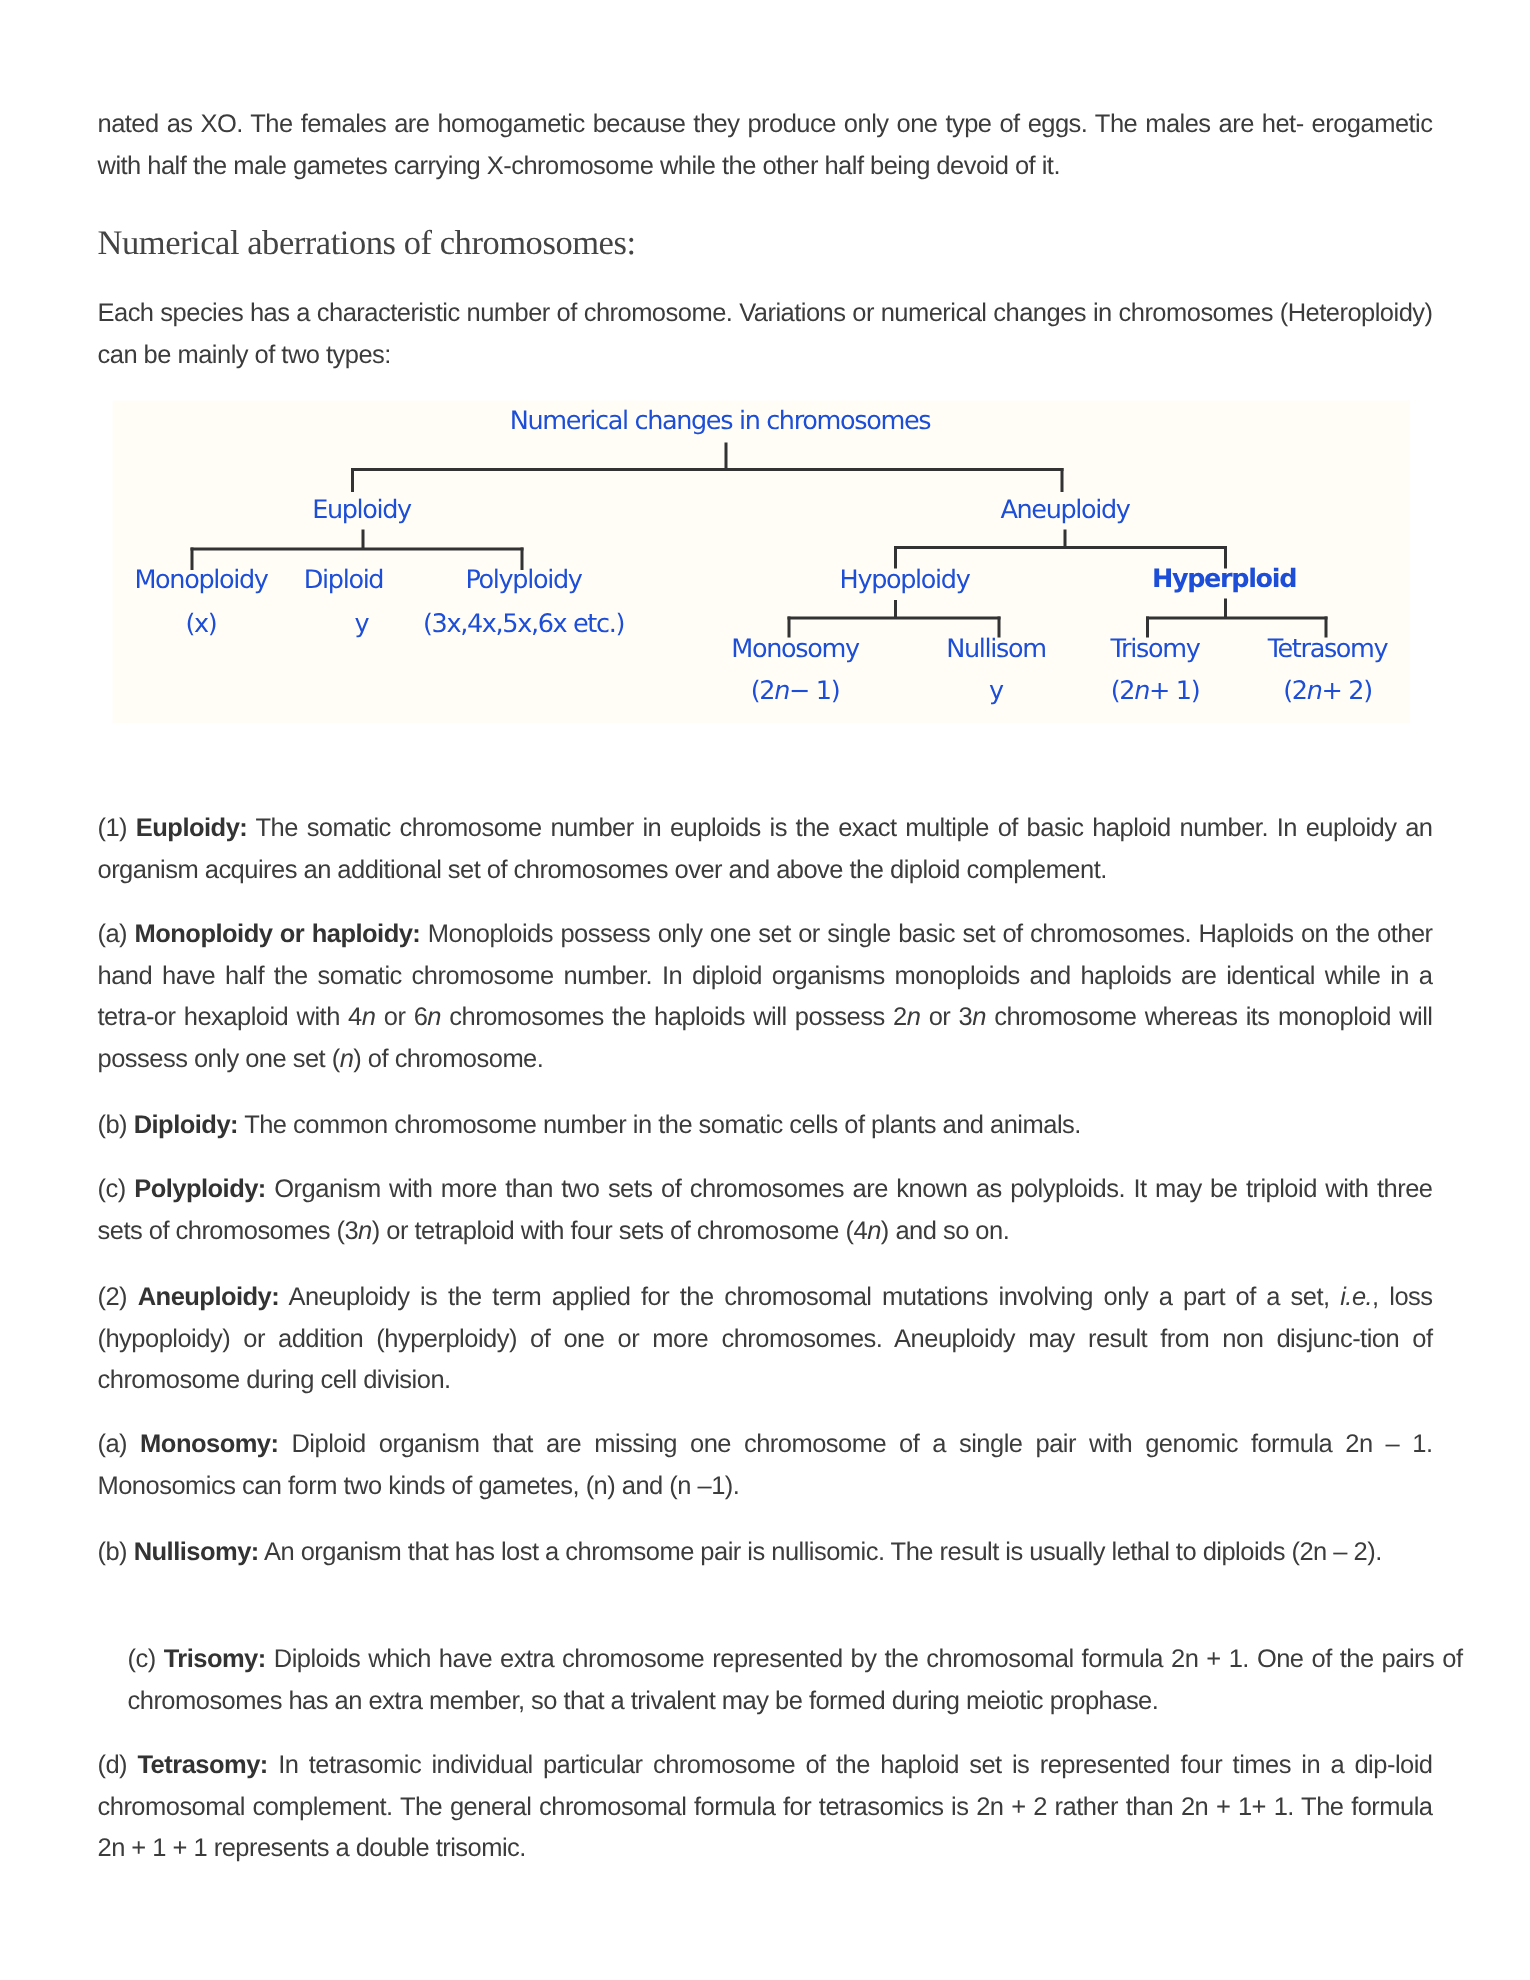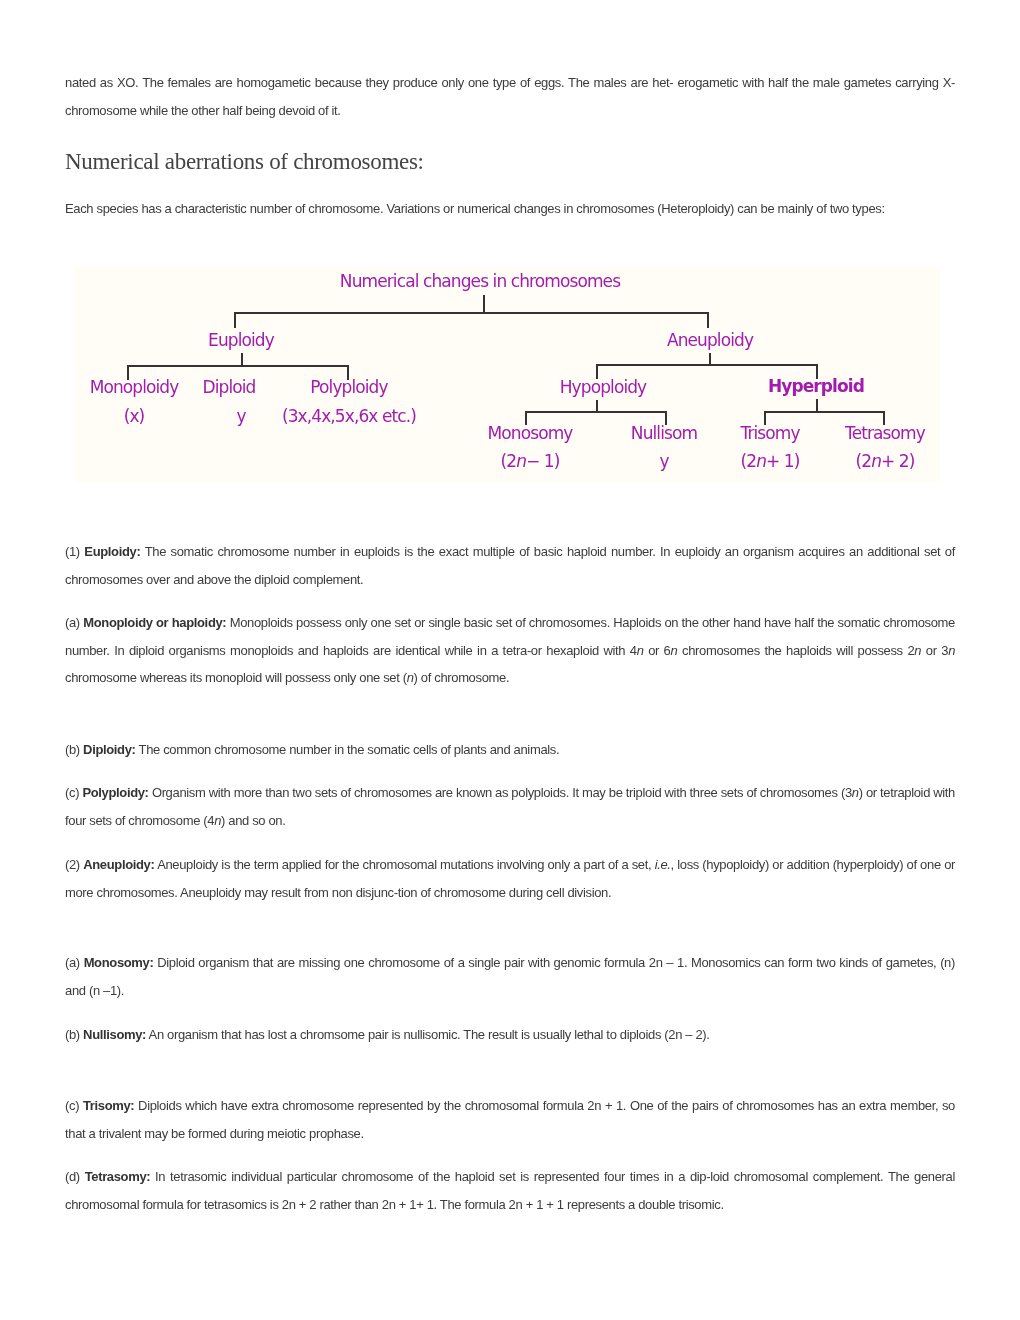--- a/index.html
+++ b/index.html
@@ -1,27 +1,27 @@
 <!DOCTYPE html>
 <html><head>
 <meta charset="utf-8">
 <style>
   html, body { margin: 0; padding: 0; background: #ffffff; }
   body { width: 1020px; height: 1320px; position: relative; overflow: hidden;
          font-family: "Liberation Sans", sans-serif; color: #3c3c3c; }
-  .para { position: absolute; left: 65px; width: 890px; font-size: 13px; line-height: 27.5px;
+  .para { position: absolute; left: 65px; width: 890px; font-size: 17px; line-height: 27.5px;
           text-align: justify; letter-spacing: -0.35px; word-spacing: 0px; margin: 0; }
   .para b { color: #333; font-weight: bold; }
   .heading { position: absolute; left: 65px; top: 149px; margin: 0;
              font-family: "Liberation Serif", serif; font-weight: normal; font-size: 23px;
              color: #444; letter-spacing: -0.3px; }
   .diagram { position: absolute; left: 75px; top: 267px; width: 865px; height: 215px;
              background: #fffdf5; }
   .node { position: absolute; font-family: "DejaVu Sans", sans-serif; font-size: 17px;
-          color: #a21caf; white-space: nowrap; transform: translateX(-50%);
+          color: #1d4ed8; white-space: nowrap; transform: translateX(-50%);
           letter-spacing: -0.9px; text-align: center; }
   .ln { position: absolute; background: #333; }
   .h { height: 1.5px; }
   .v { width: 1.5px; }
   i { font-style: italic; }
 </style>
 </head>
 <body>
 
 <p class="para" style="top:69px;">
@@ -103,19 +103,19 @@
 </p>
 
 <p class="para" style="top:949px;">
   <span>(a) </span><b>Monosomy:</b><span> Diploid organism that are missing one chromosome of a single pair with genomic formula 2n – 1. Monosomics can form two kinds of gametes, (n) and (n –1).</span>
 </p>
 
 <p class="para" style="top:1021px;">
   <span>(b) </span><b>Nullisomy:</b><span> An organism that has lost a chromsome pair is nullisomic. The result is usually lethal to diploids (2n – 2).</span>
 </p>
 
-<p class="para" style="top:1092px;">
+<p class="para" style="top:1092px;margin-left:20px;">
   <span>(c) </span><b>Trisomy:</b><span> Diploids which have extra chromosome represented by the chromosomal formula 2n + 1. One of the pairs of chromosomes has an extra member, so that a trivalent may be formed during meiotic prophase.</span>
 </p>
 
 <p class="para" style="top:1163px;">
   <span>(d) </span><b>Tetrasomy:</b><span> In tetrasomic individual particular chromosome of the haploid set is represented four times in a dip-loid chromosomal complement. The general chromosomal formula for tetrasomics is 2n + 2 rather than 2n + 1+ 1. The formula 2n + 1 + 1 represents a double trisomic.</span>
 </p>
 
 </body></html>

